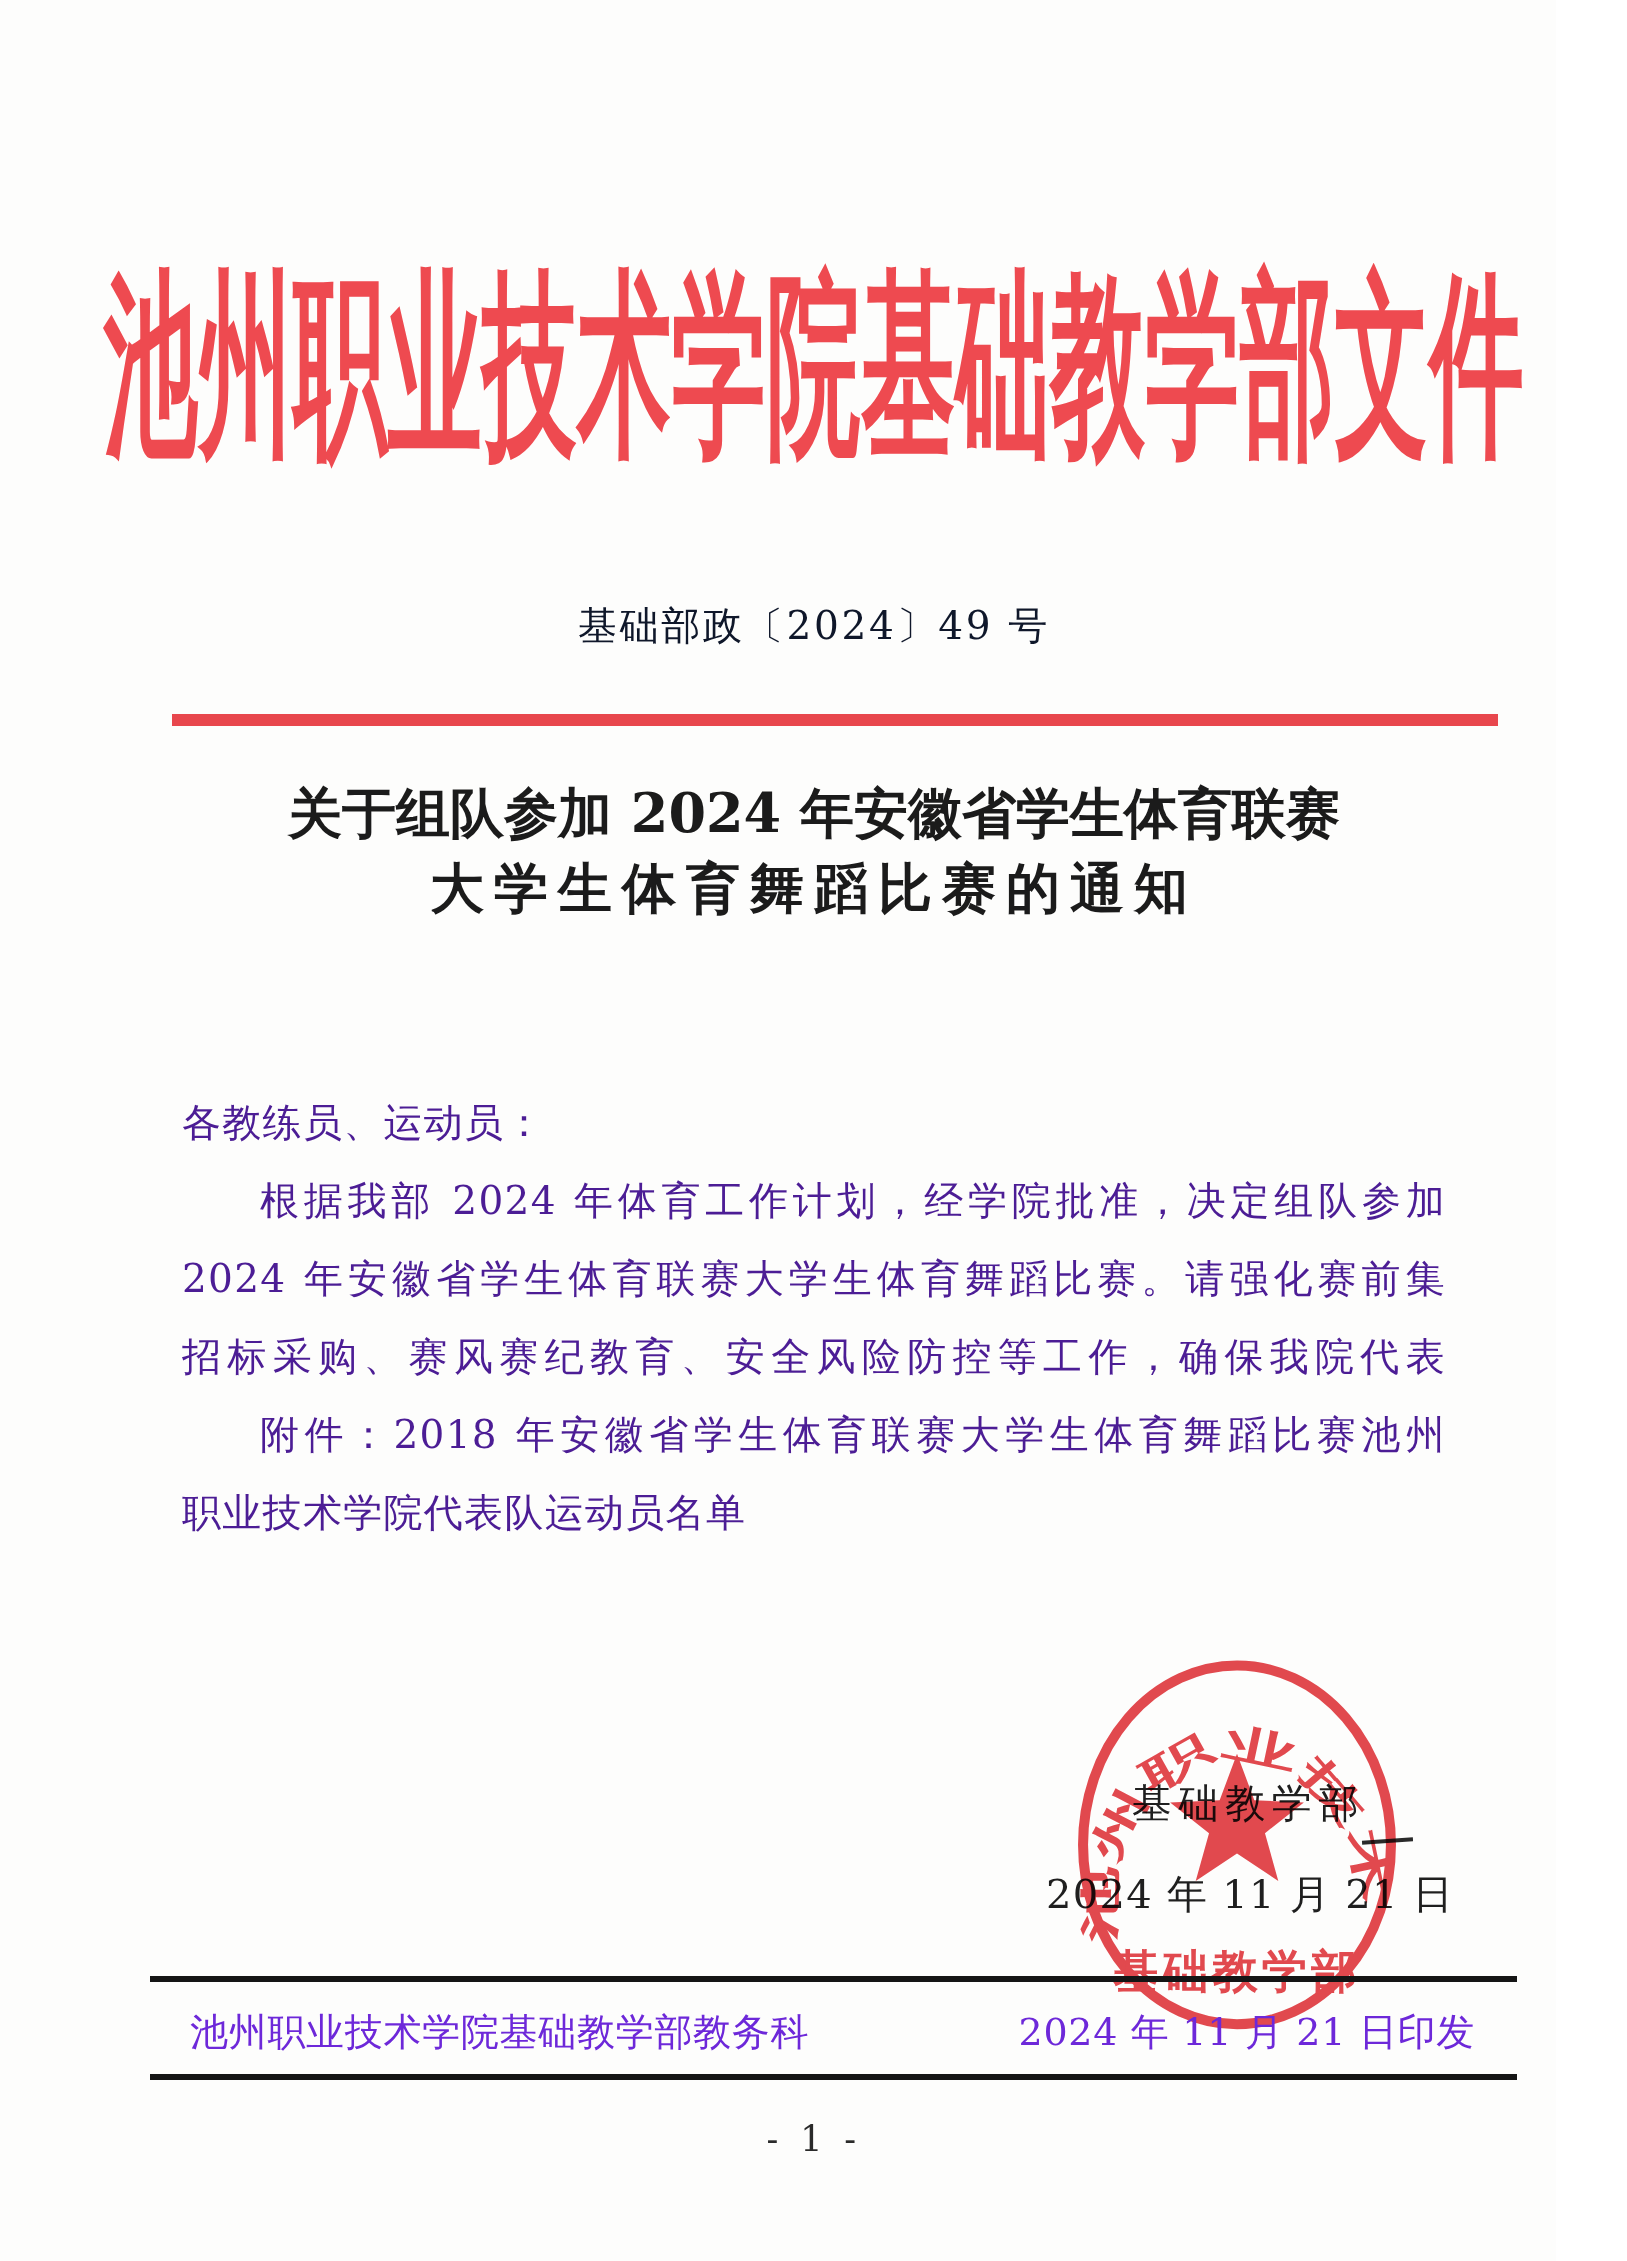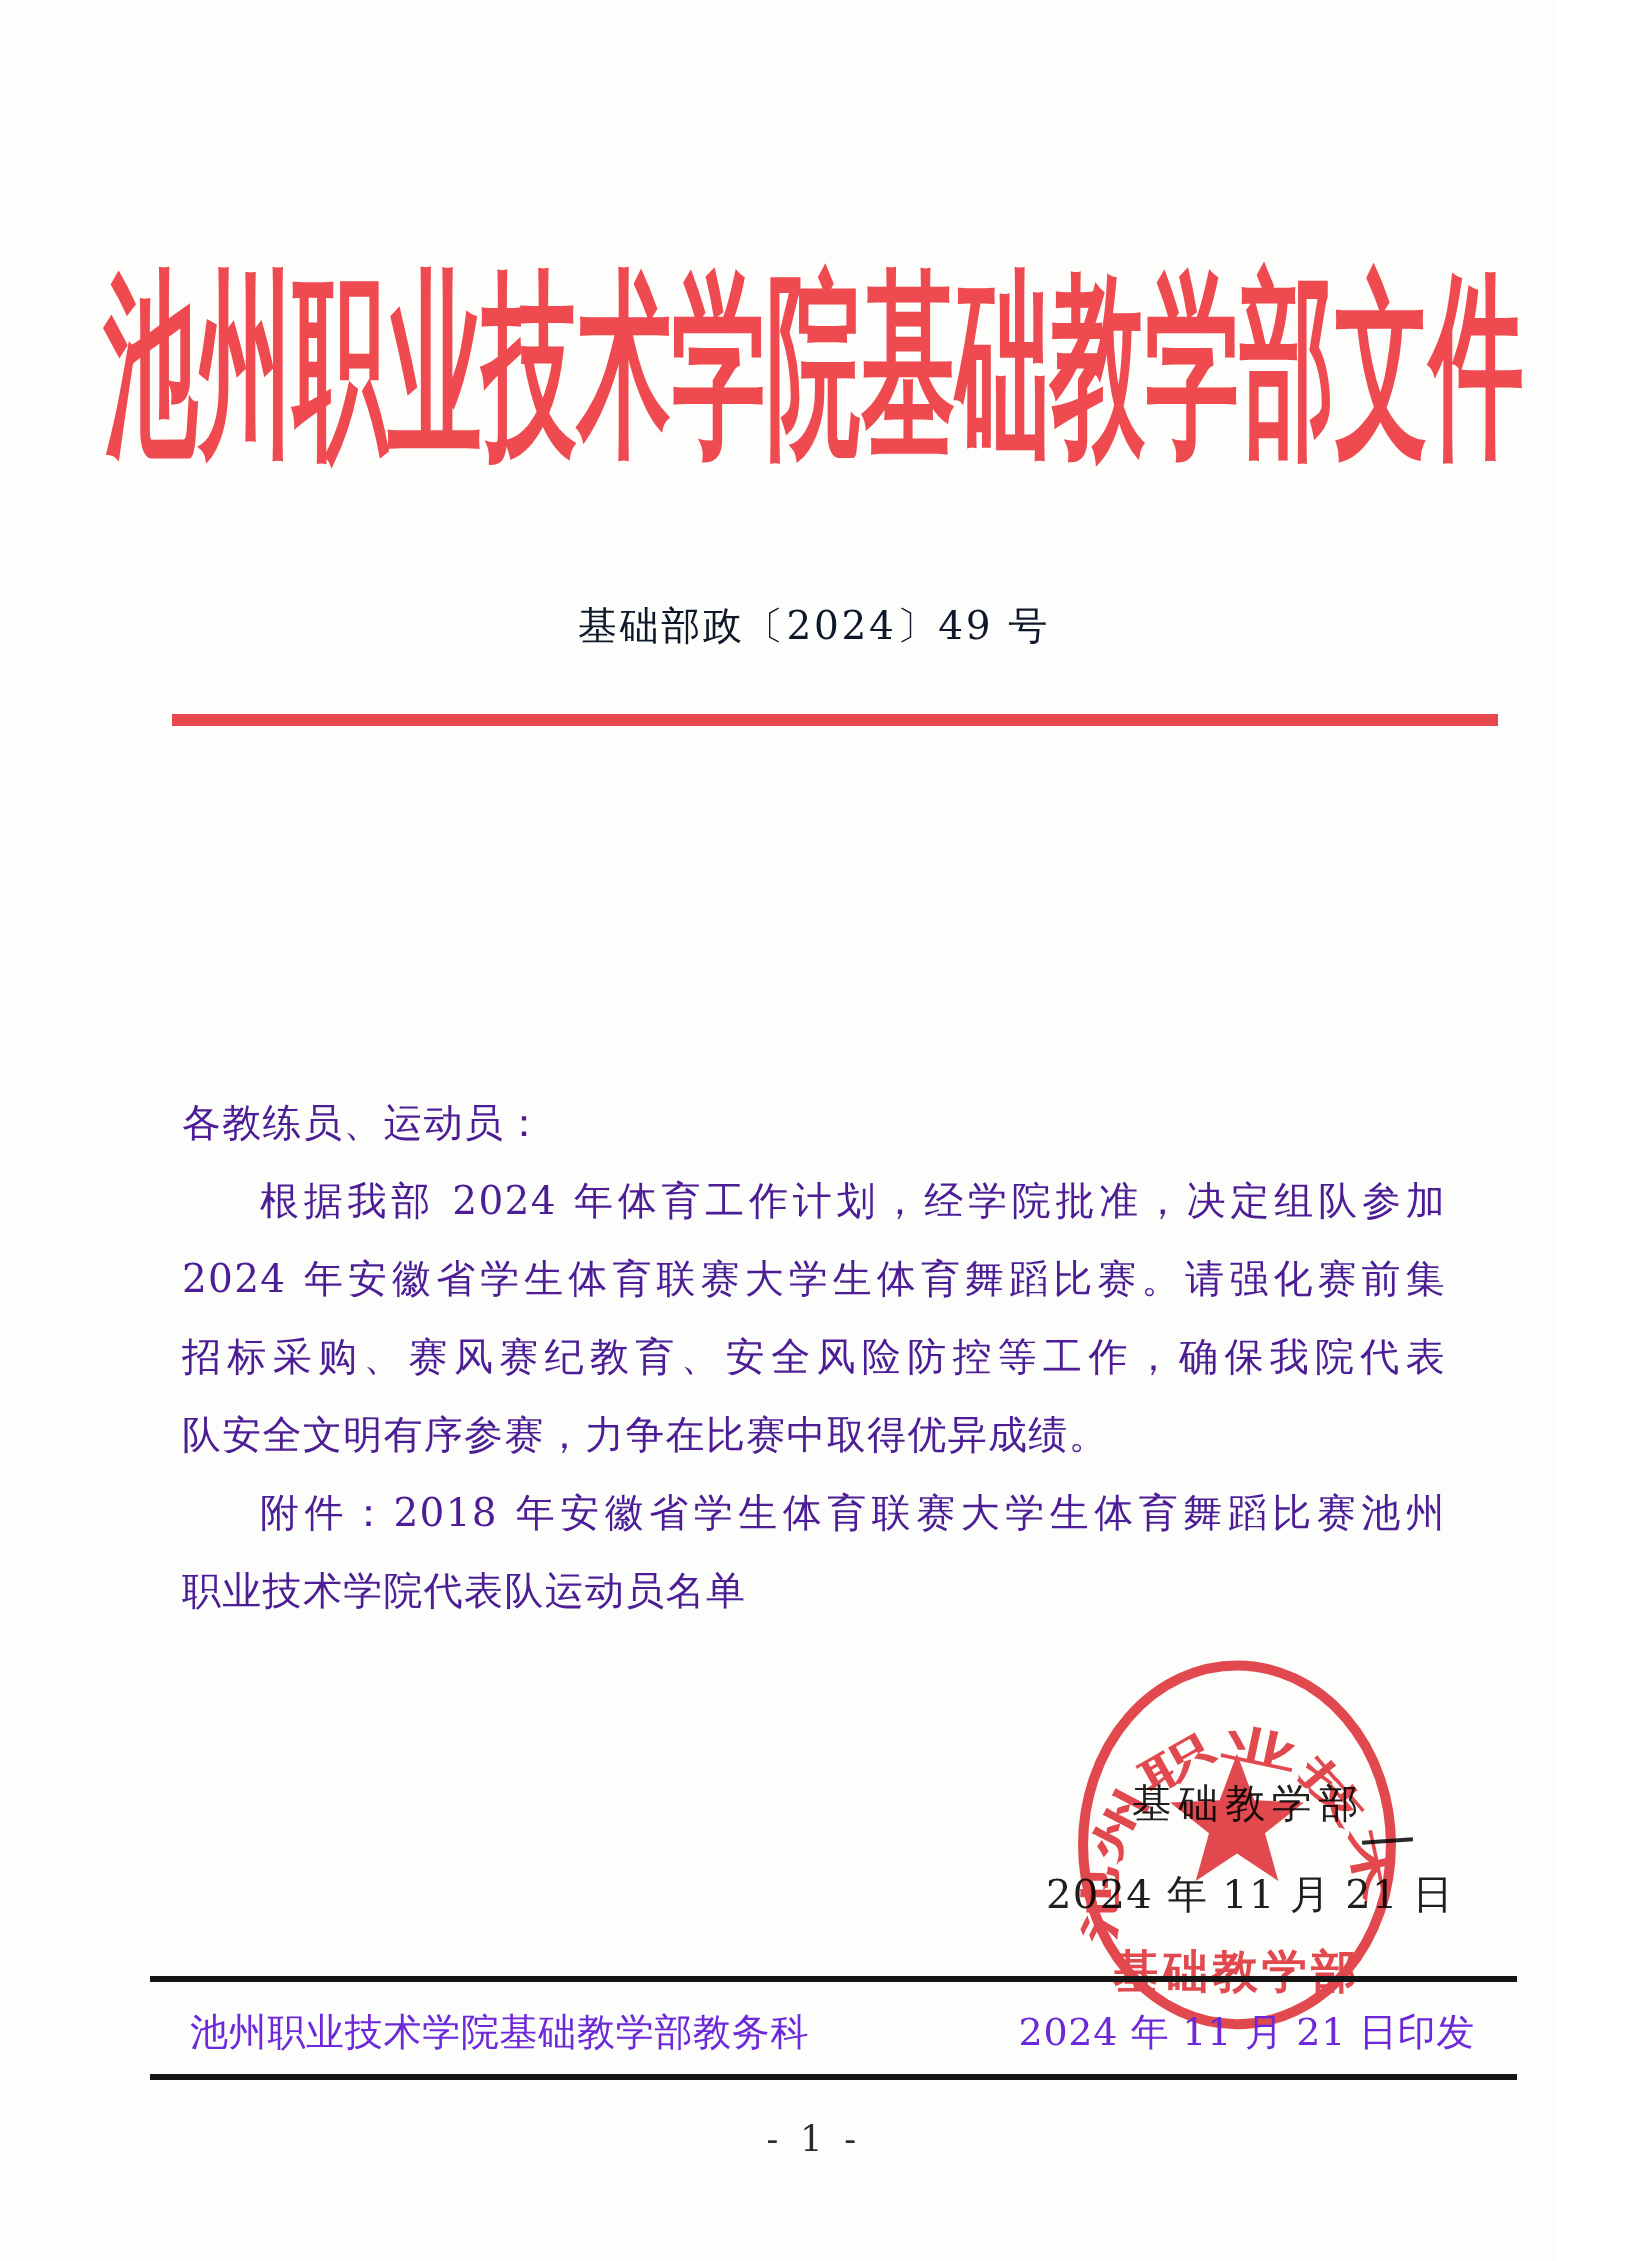--- a/index.html
+++ b/index.html
@@ -100,27 +100,30 @@
 </style>
 </head>
 <body>
 
 <div class="page">
 
   <div class="org-title">池州职业技术学院基础教学部文件</div>
   <div class="doc-number">基础部政〔2024〕49 号</div>
   <div class="red-rule"></div>
 
+  <div class="doc-title">
+    <div class="t1">关于组队参加 2024 年安徽省学生体育联赛</div>
+    <div class="t2">大学生体育舞蹈比赛的通知</div>
+  </div>
 
   <div class="body-text">
     <div class="line">各教练员、运动员：</div>
     <div class="line just ind">根据我部 2024 年体育工作计划，经学院批准，决定组队参加</div>
     <div class="line just">2024 年安徽省学生体育联赛大学生体育舞蹈比赛。请强化赛前集</div>
     <div class="line just">招标采购、赛风赛纪教育、安全风险防控等工作，确保我院代表</div>
-    <div class="line">队安全文明有序参赛，力争在比赛中取得优异成绩。</div>
     <div class="line just ind">附件：2018 年安徽省学生体育联赛大学生体育舞蹈比赛池州</div>
     <div class="line">职业技术学院代表队运动员名单</div>
   </div>
 
   <div class="sig-dept">基础教学部</div>
   <div class="sig-underline"></div>
   <div class="sig-date">2024 年 11 月 21 日</div>
 
   <div class="seal">
     <svg viewBox="0 0 496 580" xmlns="http://www.w3.org/2000/svg">

